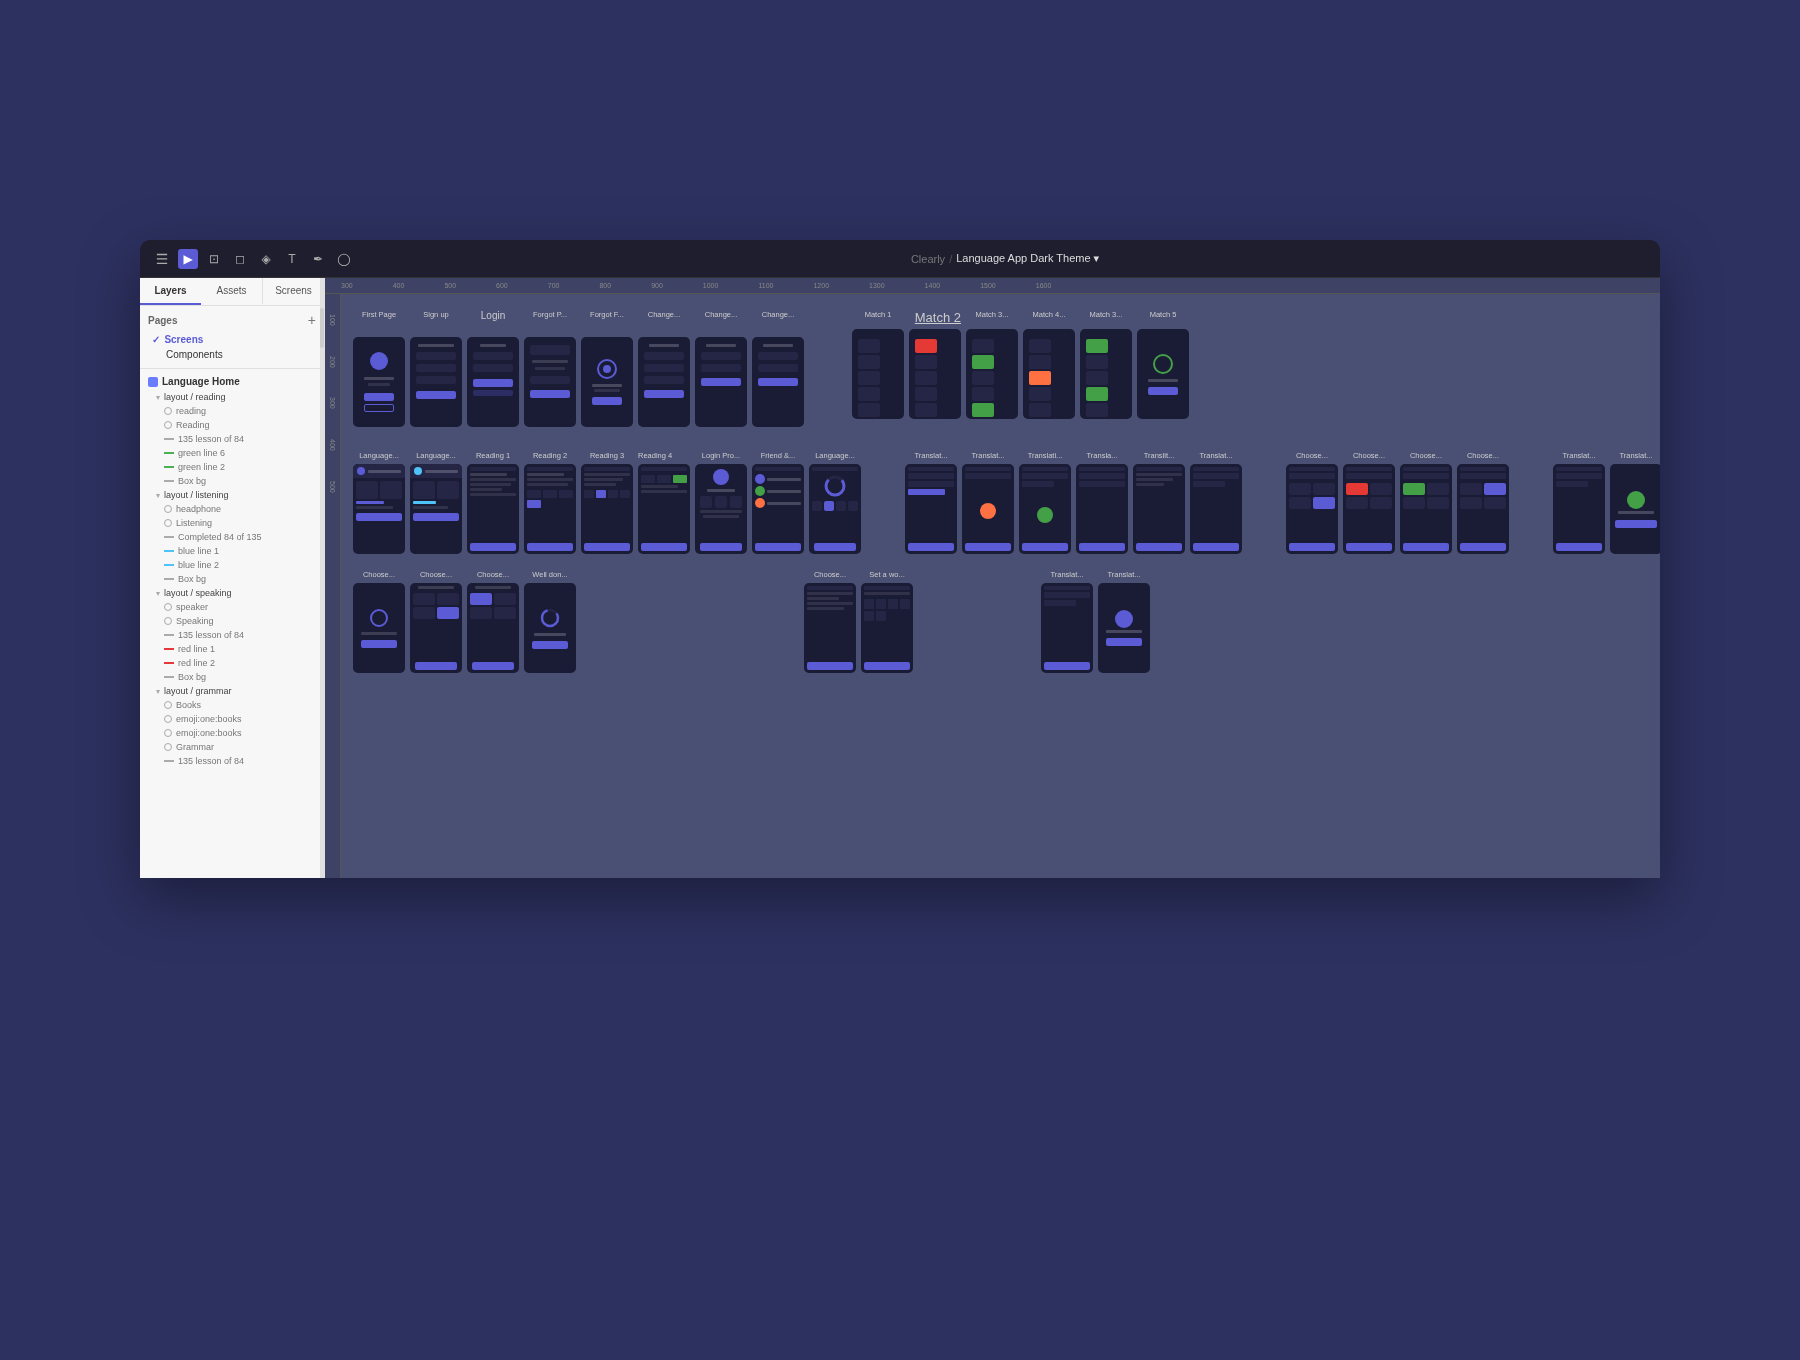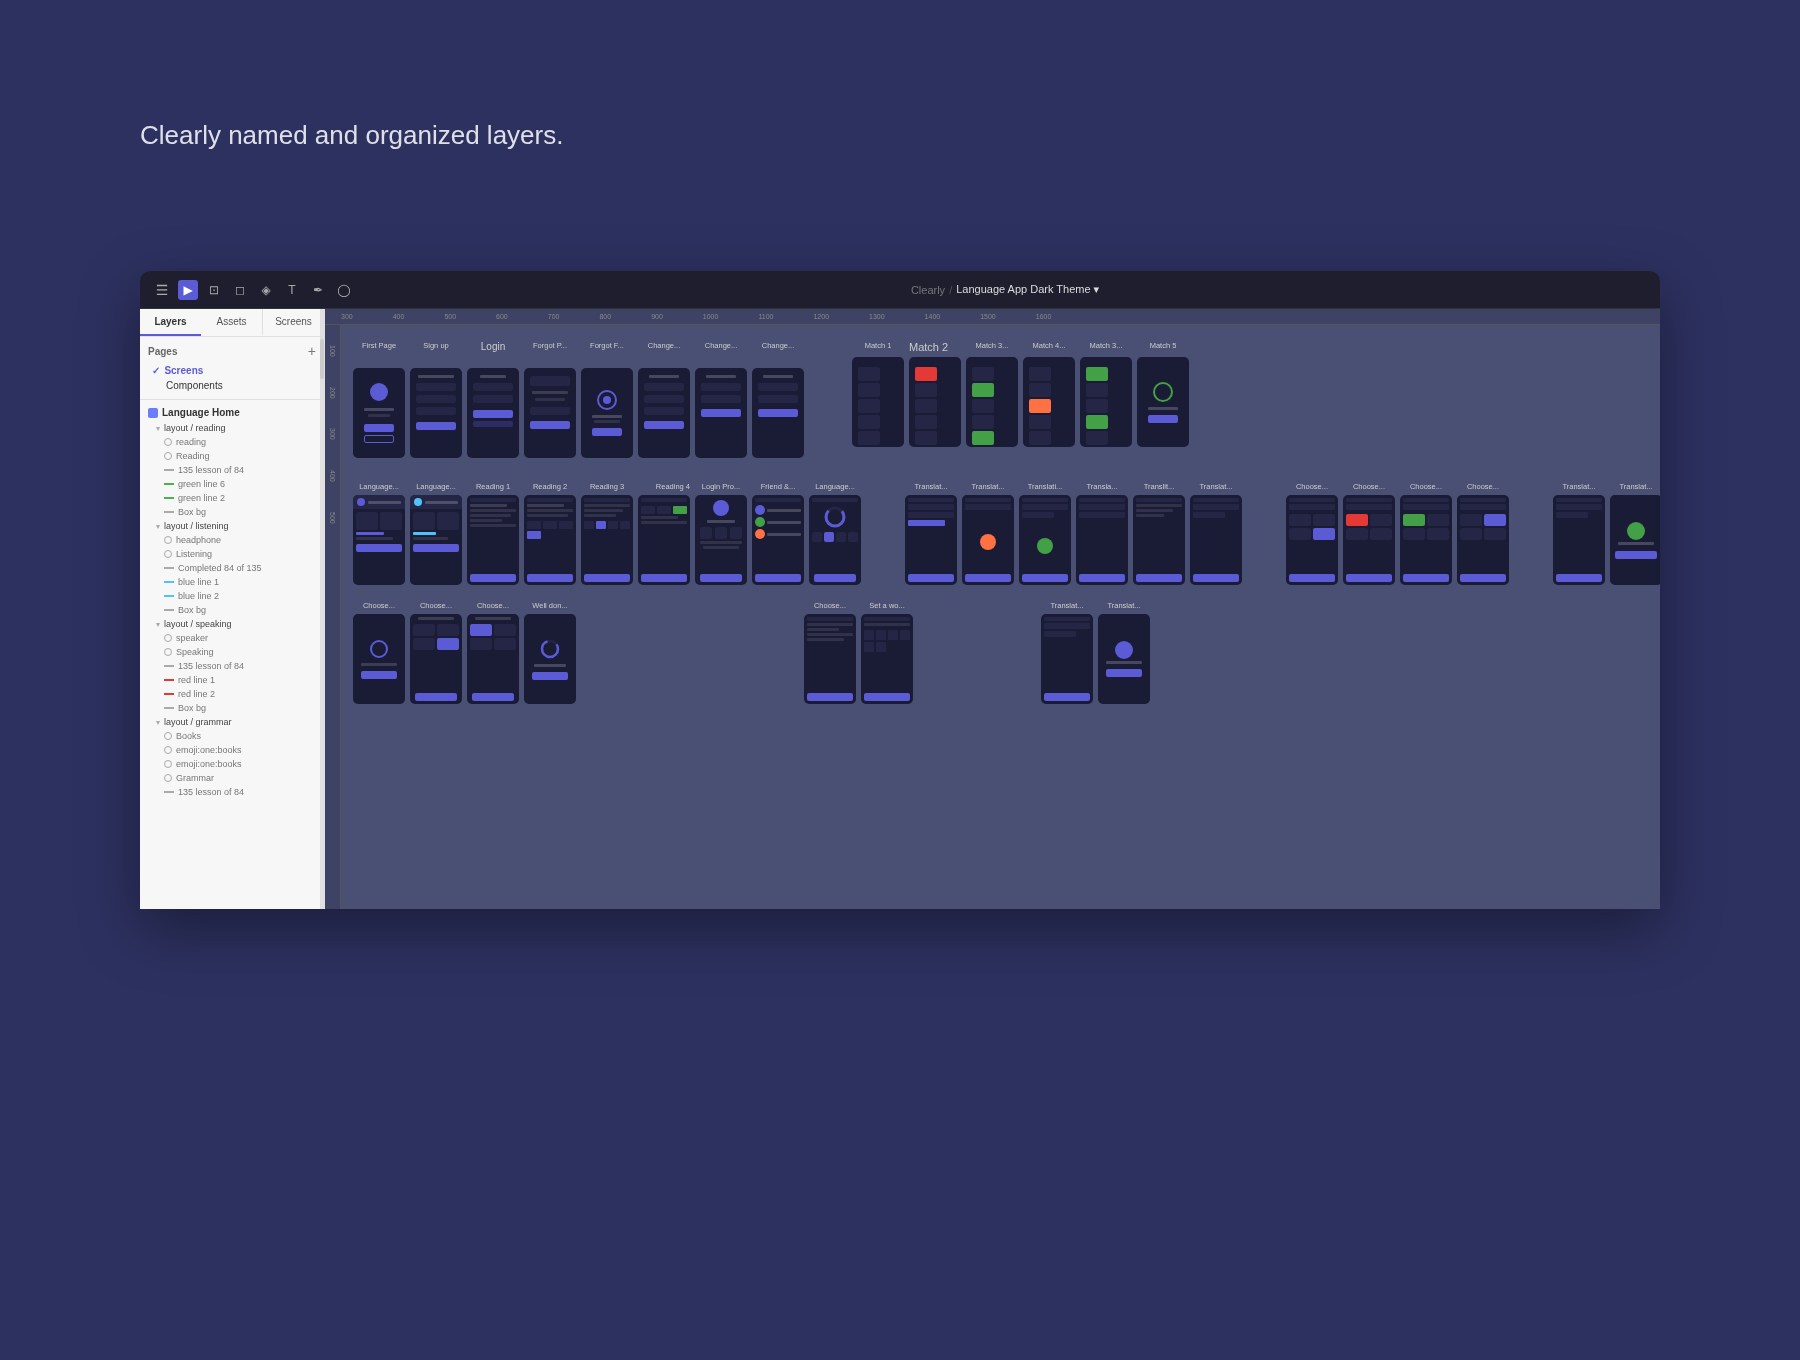--- a/index.html
+++ b/index.html
@@ -278,21 +278,20 @@
       border-radius: 2px;
       position: absolute;
       top: 30px;
     }
 
   </style>
 </head>
 <body>
 
 <div class="hero">
-  <p class="hero-subtitle">Clearly named and organized layers.</p>
 </div>
 
 <div class="app-window">
 
   <div class="toolbar">
     <div class="toolbar-icons">
       <div class="toolbar-icon" style="font-size:14px; color:#aaa;">☰</div>
       <div class="toolbar-icon active" style="font-size:12px;">▶</div>
       <div class="toolbar-icon" style="font-size:12px; color:#aaa;">⊡</div>
       <div class="toolbar-icon" style="font-size:12px; color:#aaa;">◻</div>
@@ -585,21 +584,21 @@
                 </div>
               </div>
             </div>
           </div>
 
           <div style="width:20px;"></div>
 
           <div style="display:flex; flex-direction:column; gap:4px;">
             <div style="display:flex; gap:5px;">
               <div style="font-size:7.5px; color:#ccc; width:52px; text-align:center;">Match 1</div>
-              <div style="font-size:11px; color:#ccc; width:52px; text-align:left;">Match 2</div>
+              <div style="font-size:13px; color:#ccc; width:52px; text-align:right;text-decoration:underline;">Match 2</div>
               <div style="font-size:7.5px; color:#ccc; width:52px; text-align:center;">Match 3...</div>
               <div style="font-size:7.5px; color:#ccc; width:52px; text-align:center;">Match 4...</div>
               <div style="font-size:7.5px; color:#ccc; width:52px; text-align:center;">Match 3...</div>
               <div style="font-size:7.5px; color:#ccc; width:52px; text-align:center;">Match 5</div>
             </div>
             <div style="display:flex; gap:5px;">
               <div class="phone-mock">
                 <div style="background:#1a1b35; width:100%; height:100%; padding:4px; display:flex; flex-direction:column; gap:2px;">
                   <div style="height:6px; background:#252545; width:90%; border-radius:2px; margin:2px auto;"></div>
                   <div style="display:flex; gap:2px; padding:0 2px; flex-wrap:wrap;">
@@ -683,21 +682,21 @@
 
         <div style="display:flex; padding: 8px 12px; gap: 14px; flex-wrap: nowrap; width: max-content;">
 
           <div style="display:flex; flex-direction:column; gap:4px;">
             <div style="display:flex; gap:5px;">
               <div style="font-size:7.5px; color:#ccc; width:52px; text-align:center; overflow:hidden; text-overflow:ellipsis; white-space:nowrap;">Language...</div>
               <div style="font-size:7.5px; color:#ccc; width:52px; text-align:center; overflow:hidden; text-overflow:ellipsis; white-space:nowrap;">Language...</div>
               <div style="font-size:7.5px; color:#ccc; width:52px; text-align:center; overflow:hidden; text-overflow:ellipsis; white-space:nowrap;">Reading 1</div>
               <div style="font-size:7.5px; color:#ccc; width:52px; text-align:center; overflow:hidden; text-overflow:ellipsis; white-space:nowrap;">Reading 2</div>
               <div style="font-size:7.5px; color:#ccc; width:52px; text-align:center; overflow:hidden; text-overflow:ellipsis; white-space:nowrap;">Reading 3</div>
-              <div style="font-size:7.5px; color:#ccc; width:52px; text-align:right; overflow:hidden; text-overflow:ellipsis; white-space:nowrap;">Reading 4</div>
+              <div style="font-size:7.5px; color:#ccc; width:52px; text-align:left; overflow:hidden; text-overflow:ellipsis; white-space:nowrap;">Reading 4</div>
               <div style="font-size:7.5px; color:#ccc; width:52px; text-align:center; overflow:hidden; text-overflow:ellipsis; white-space:nowrap;">Login Pro...</div>
               <div style="font-size:7.5px; color:#ccc; width:52px; text-align:center; overflow:hidden; text-overflow:ellipsis; white-space:nowrap;">Friend &amp;...</div>
               <div style="font-size:7.5px; color:#ccc; width:52px; text-align:center; overflow:hidden; text-overflow:ellipsis; white-space:nowrap;">Language...</div>
             </div>
             <div style="display:flex; gap:5px;">
 
               <div class="phone-mock">
                 <div style="background:#1a1b35; width:100%; height:100%; display:flex; flex-direction:column;">
                   <div style="height:14px; background:#252545; display:flex; align-items:center; padding:0 4px; gap:3px;">
                     <div style="width:8px; height:8px; border-radius:50%; background:#5b5bd6;"></div>

